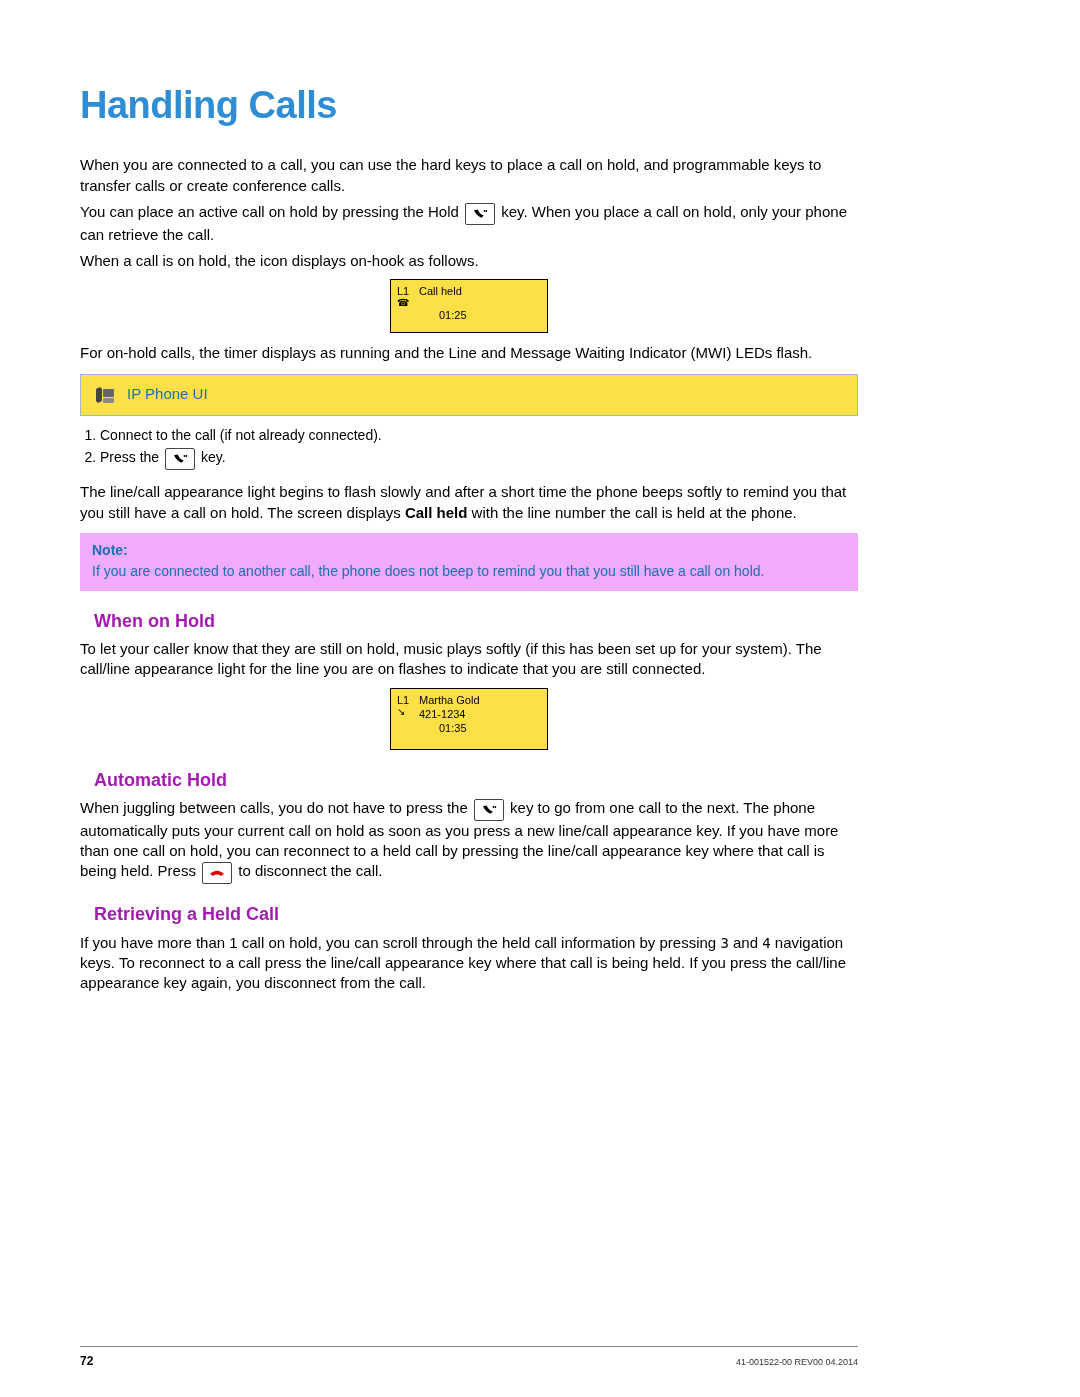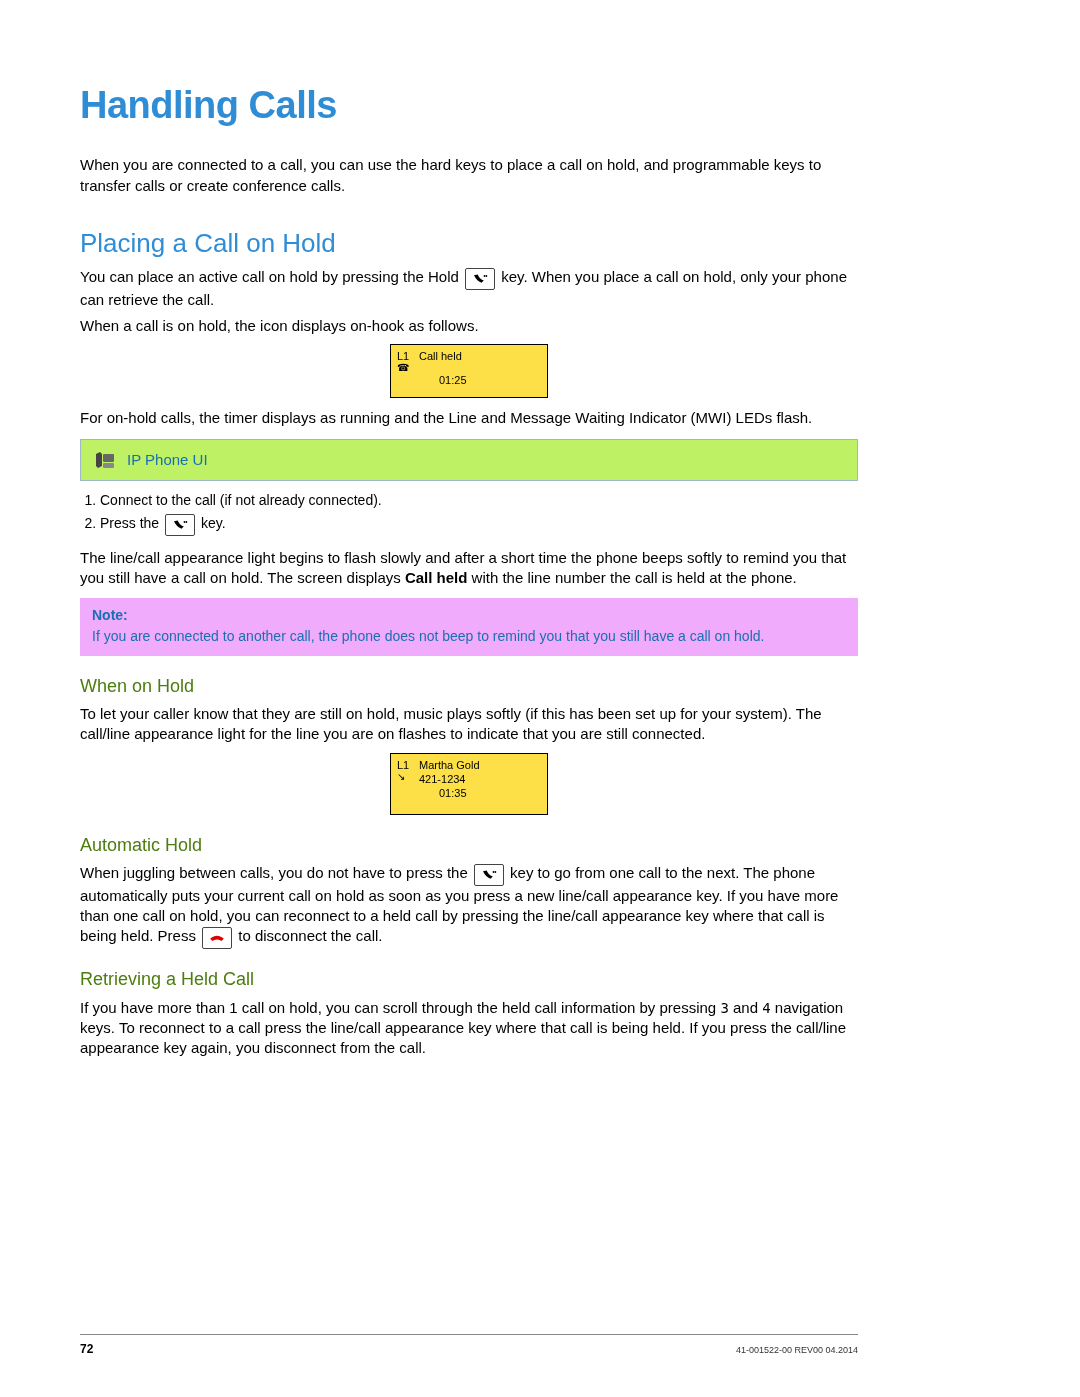--- a/index.html
+++ b/index.html
@@ -25,24 +25,24 @@
     margin: 0 0 24px 0;
     letter-spacing: -0.5px;
   }
   h2.section {
     color: #2f8dd6;
     font-size: 26px;
     font-weight: normal;
     margin: 30px 0 6px 0;
   }
   h3.sub {
-    color: #4d7c0f;
+    color: #a21caf;
     font-size: 18px;
-    font-weight: normal;
-    margin: 18px 0 6px 0;
+    font-weight: bold;
+    margin: 18px 0 6px 14px;
   }
   p.body {
     margin: 4px 0 6px 0;
   }
   .key {
     display: inline-flex;
     align-items: center;
     justify-content: center;
     width: 28px;
     height: 20px;
@@ -63,21 +63,21 @@
     font-size: 11px;
     line-height: 14px;
     color: #000;
   }
   .lcd .row1 { display: flex; }
   .lcd .l1 { width: 22px; }
   .lcd .phone-icon { font-size: 10px; line-height: 10px; }
   .lcd .timer { padding-left: 42px; }
   .ui-box {
     border: 1px solid #9db8cc;
-    background: #bef264;
+    background: #fde047;
     padding: 8px 12px;
     display: flex;
     align-items: center;
     gap: 10px;
     margin: 10px 0 10px 0;
   }
   .ui-label {
     color: #1a6fb3;
     font-size: 15px;
   }
@@ -104,21 +104,21 @@
     font-size: 14px;
     margin-bottom: 2px;
   }
   .note-text {
     color: #1a6fb3;
     font-size: 14px;
   }
   .bold-inline { font-weight: bold; }
   .footer {
     position: absolute;
-    bottom: 40px;
+    bottom: 28px;
     left: 80px;
     right: 80px;
     border-top: 1px solid #888;
     padding-top: 6px;
     display: flex;
     justify-content: space-between;
     align-items: baseline;
   }
   .footer .pg {
     font-size: 12px;
@@ -135,21 +135,20 @@
 </style>
 </head>
 <body>
 
 <div class="page">
 
   <h1 class="title">Handling Calls</h1>
 
   <p class="body">When you are connected to a call, you can use the hard keys to place a call on hold, and programmable keys to transfer calls or create conference calls.</p>
 
-  <h2 class="section">Placing a Call on Hold</h2>
 
   <p class="body">
     <span>You can place an active call on hold by pressing the Hold </span>
     <span class="key">
       <svg viewBox="0 0 24 16">
           <path d="M4 3 C4 3 7 10 14 13 L17 10 C17 10 14 9 12 7 C10 5 9 2 9 2 Z" fill="#000"></path>
           <circle cx="18" cy="4" r="1.2" fill="#000"></circle>
           <circle cx="20.5" cy="4" r="1.2" fill="#000"></circle>
         </svg>
     </span>

